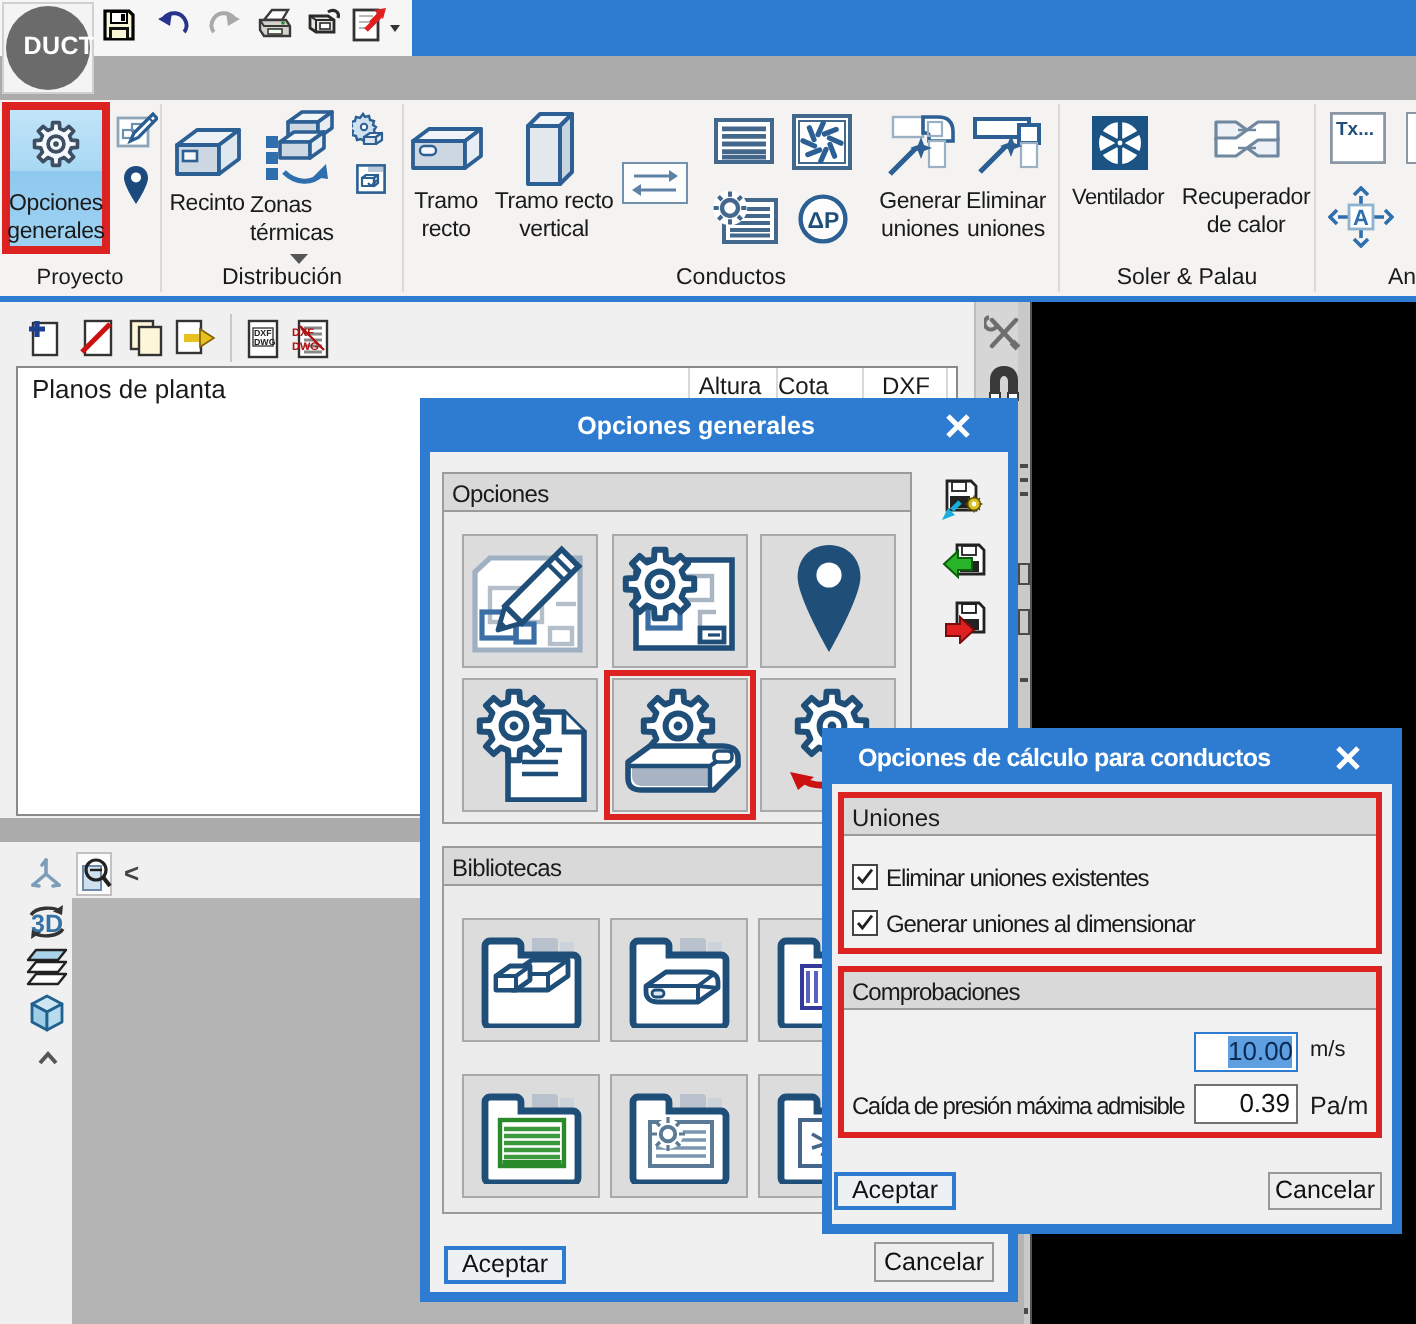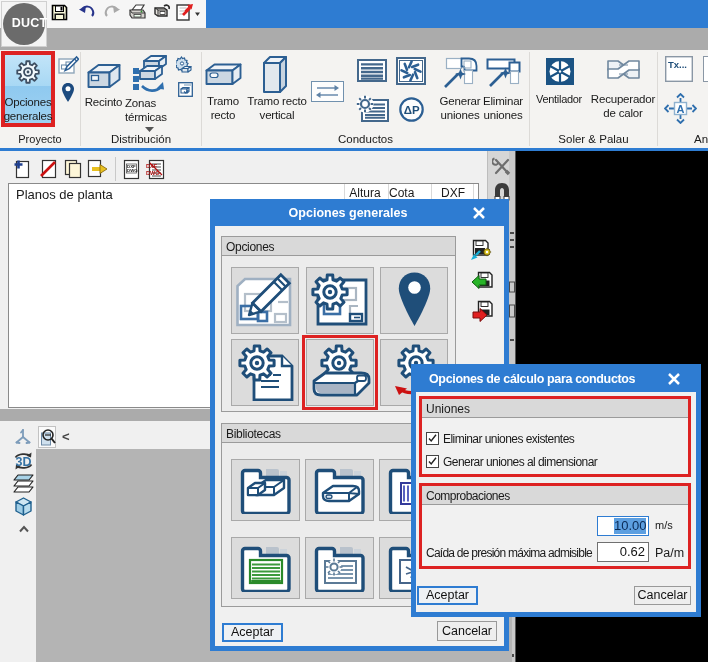--- a/index.html
+++ b/index.html
@@ -598,19 +598,19 @@
     </svg>
 <div class="lbl" style="left:443px;top:455px;font-size:12px;letter-spacing:-0.55px">Generar uniones al dimensionar</div>
 
 <div class="abs" style="left:419px;top:483px;width:272px;height:86px;border:3px solid #dd2222;background:#f1f1f1"></div>
 <div class="abs" style="left:422px;top:486px;width:266px;height:19px;background:#d9d9d9;border-bottom:1px solid #9b9b9b"></div>
 <div class="lbl" style="left:426px;top:489px;font-size:12px;letter-spacing:-0.5px">Comprobaciones</div>
 <div class="abs" style="left:597px;top:516px;width:52px;height:20px;background:#fff;border:1px solid #2e7cd2"></div>
 <div class="abs" style="left:614px;top:518px;width:32px;height:16px;background:#5d9fe0;color:#0a2a55;font-size:13px;text-align:right;line-height:16px">10.00</div>
 <div class="lbl" style="left:655px;top:519px;font-size:11px">m/s</div>
 <div class="lbl" style="left:426px;top:546px;font-size:12px;letter-spacing:-0.75px">Caída de presión máxima admisible</div>
-<div class="abs" style="left:597px;top:542px;width:52px;height:20px;background:#fff;border:1px solid #707070;color:#111;font-size:13px;text-align:right;line-height:18px;padding-right:3px">0.62</div>
+<div class="abs" style="left:597px;top:542px;width:52px;height:20px;background:#fff;border:1px solid #707070;color:#111;font-size:13px;text-align:right;line-height:18px;padding-right:3px">0.39</div>
 <div class="lbl" style="left:655px;top:546px;font-size:12.5px">Pa/m</div>
 
 <div class="abs" style="left:417px;top:586px;width:61px;height:19px;background:#eef1f4;border:2px solid #2e7cd2;color:#111;font-size:12.5px;text-align:center;line-height:15px">Aceptar</div>
 <div class="abs" style="left:634px;top:586px;width:57px;height:19px;background:#eeeeee;border:1px solid #999;color:#111;font-size:12.5px;text-align:center;line-height:17px">Cancelar</div>
 
 </div>
 
 </body></html>

